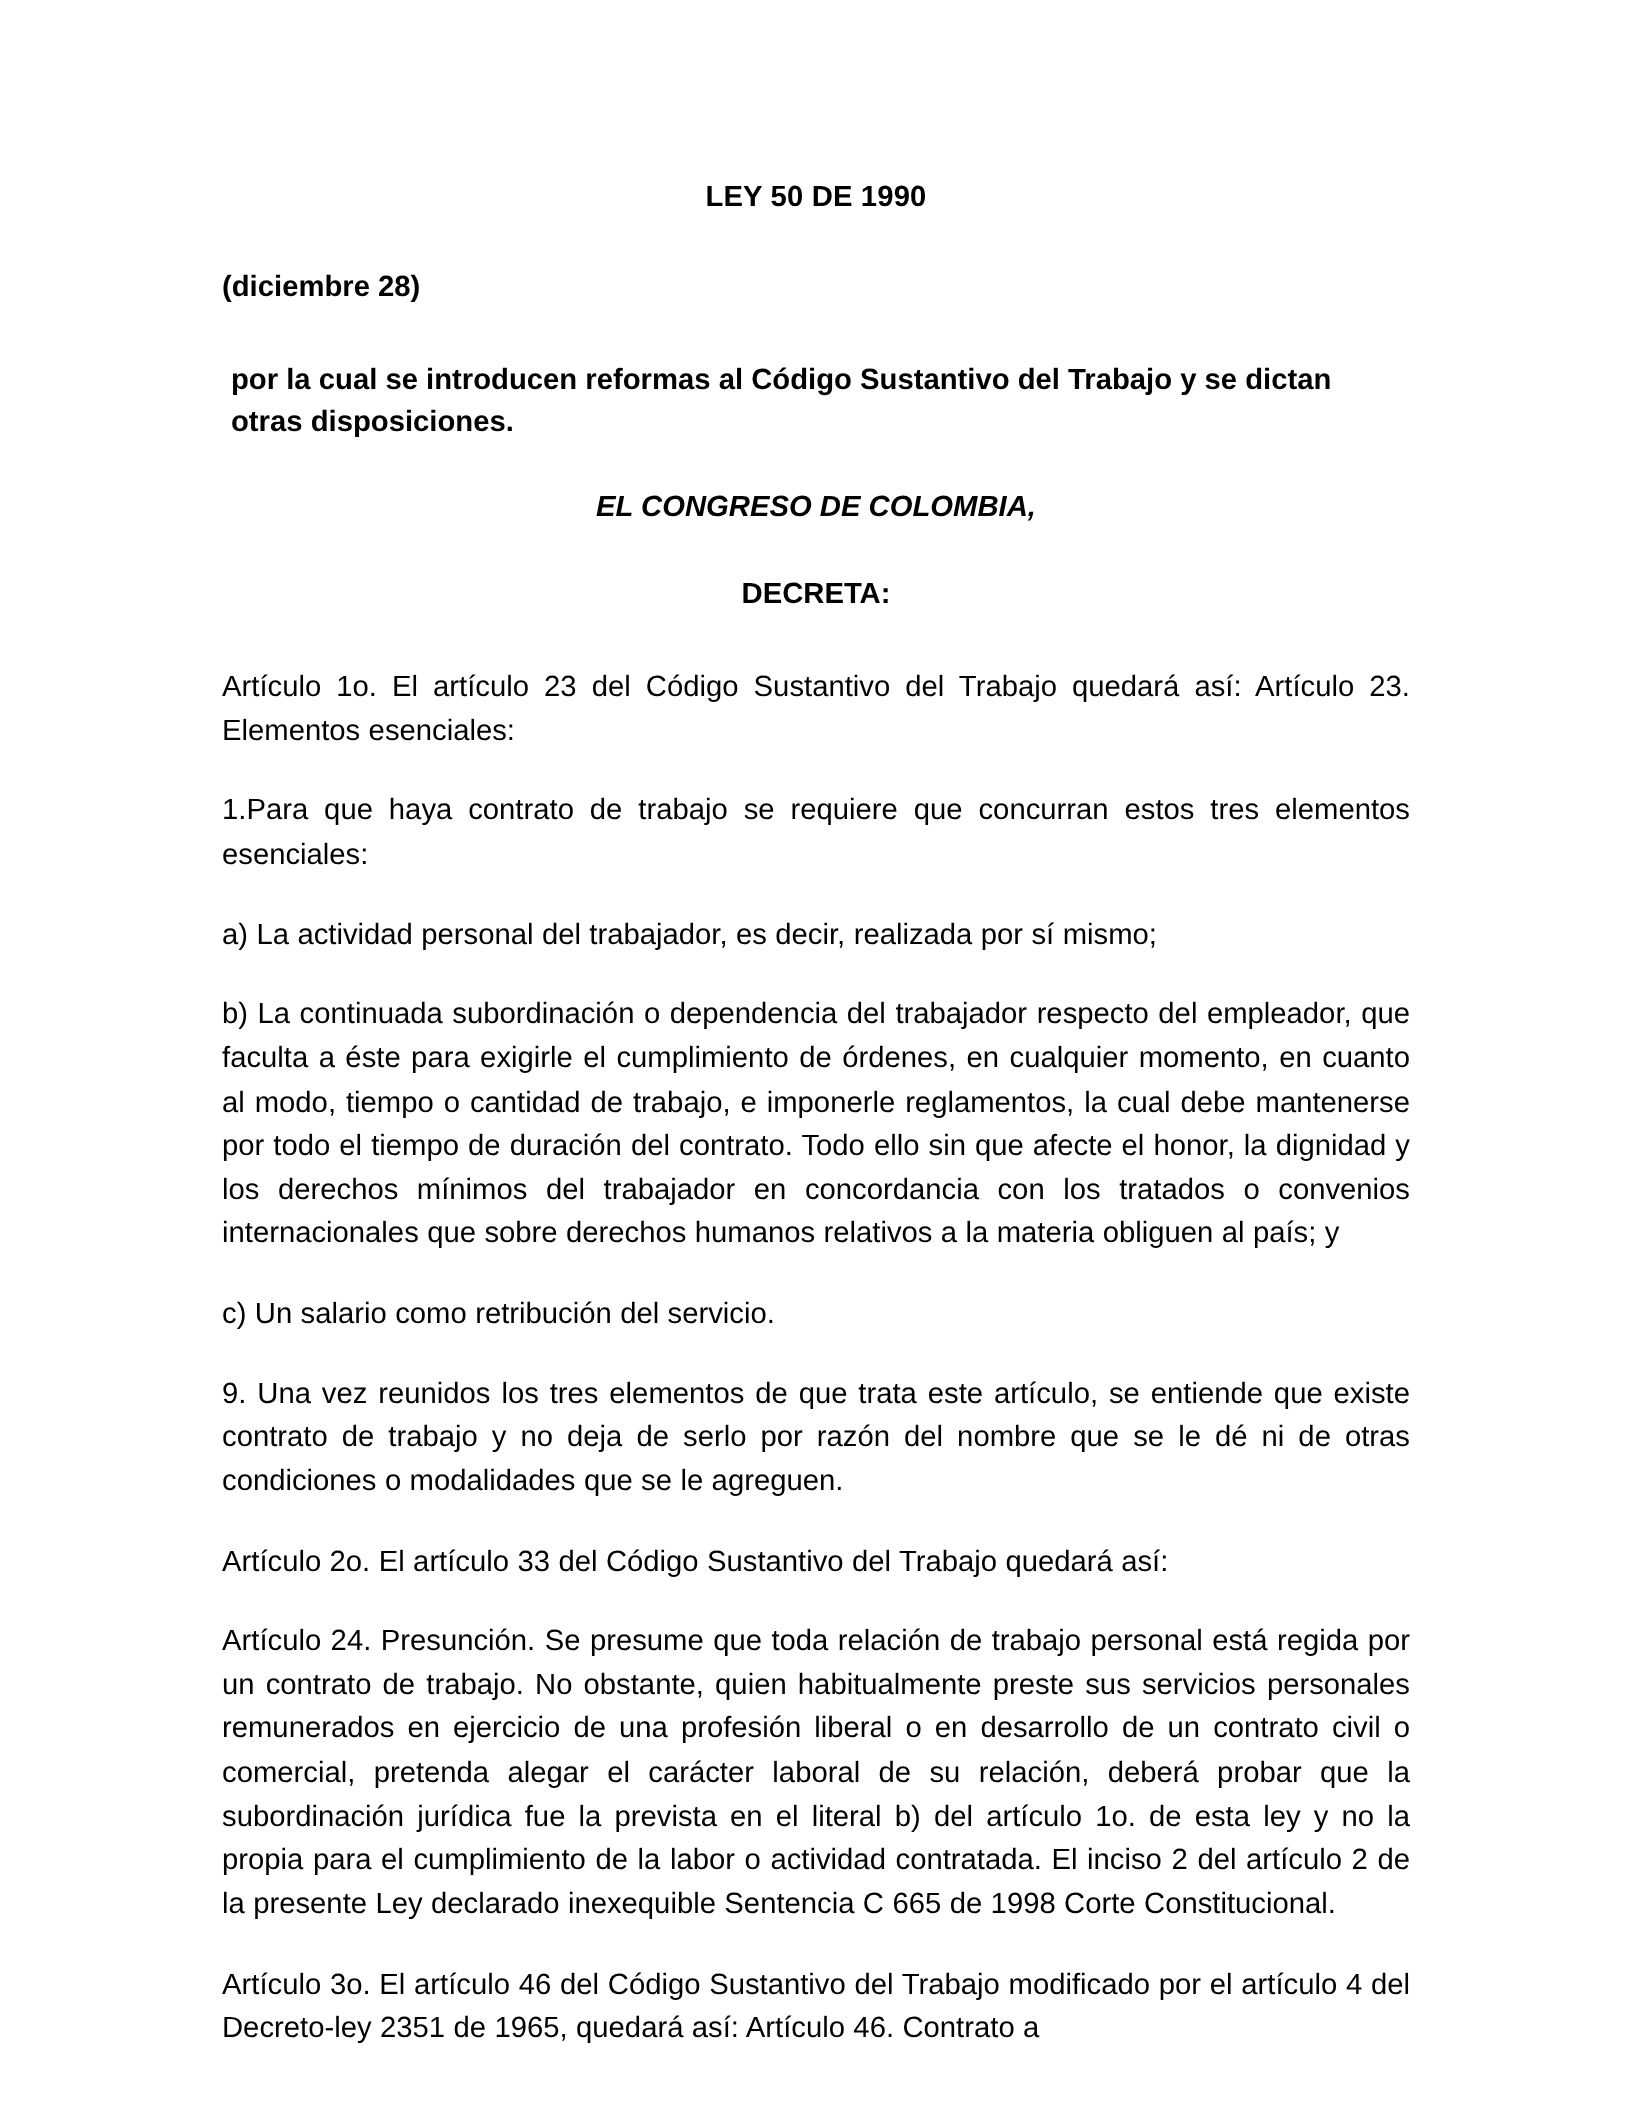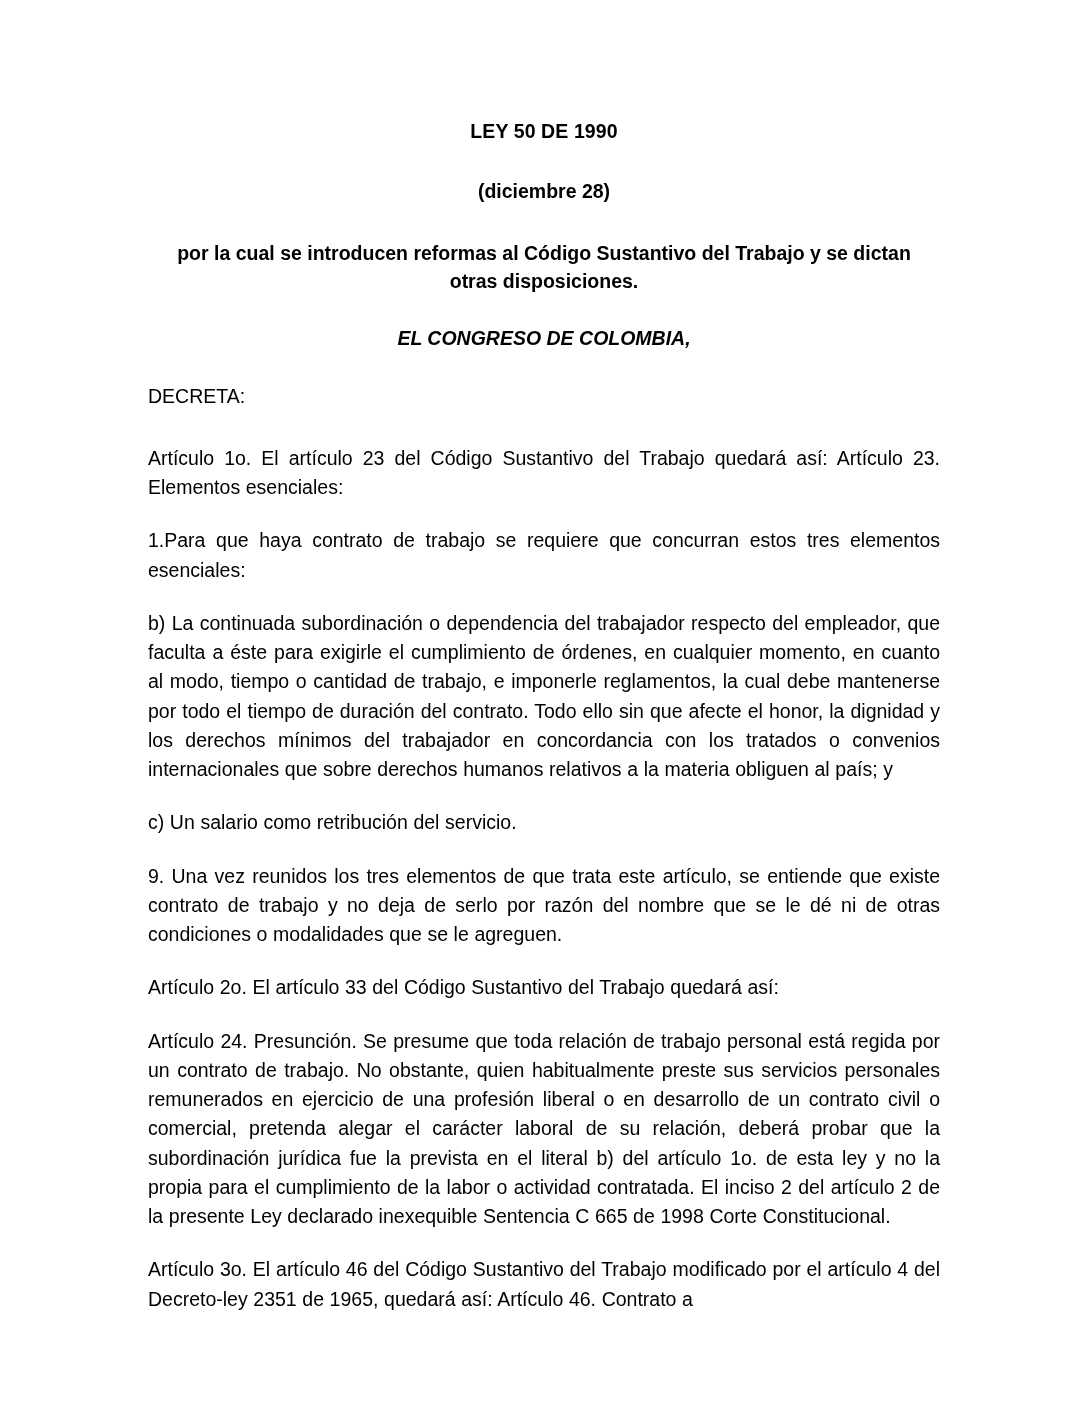--- a/index.html
+++ b/index.html
@@ -22,44 +22,44 @@
   }
   .doc-title {
     text-align: center;
     font-weight: bold;
     font-size: 19.5px;
     line-height: 1.35;
     margin: 0 0 34px 0;
     letter-spacing: 0.1px;
   }
   .doc-subtitle {
-    text-align: center;
     font-weight: bold;
     font-size: 19.5px;
     line-height: 1.35;
     margin: 0 0 34px 0;
   }
   .doc-purpose {
-    text-align: center;
+    text-align: left;
     font-weight: bold;
     font-size: 19.5px;
     line-height: 1.45;
     margin: 0 0 30px 0;
     padding: 0 6px;
   }
   .doc-congress {
     text-align: center;
     font-weight: bold;
     font-size: 19.5px;
     line-height: 1.35;
     margin: 0 0 32px 0;
     font-style: italic;
   }
   .doc-decrees {
-    font-weight: normal;
+    text-align: center;
+    font-weight: bold;
     font-size: 19.5px;
     line-height: 1.35;
     margin: 0 0 34px 0;
   }
   .para {
     text-align: justify;
     font-size: 19.5px;
     line-height: 1.5;
     margin: 0 0 24px 0;
     word-spacing: 0.2px;
@@ -73,19 +73,20 @@
 
 <div class="page">
   <h1 class="doc-title">LEY 50 DE 1990</h1>
   <h2 class="doc-subtitle">(diciembre 28)</h2>
   <p class="doc-purpose">por la cual se introducen reformas al Código Sustantivo del Trabajo y se dictan otras disposiciones.</p>
   <p class="doc-congress">EL CONGRESO DE COLOMBIA,</p>
   <p class="doc-decrees">DECRETA:</p>
 
   <p class="para">Artículo 1o. El artículo 23 del Código Sustantivo del Trabajo quedará así: Artículo 23. Elementos esenciales:</p>
   <p class="para">1.Para que haya contrato de trabajo se requiere que concurran estos tres elementos esenciales:</p>
+  <p class="para">a) La actividad personal del trabajador, es decir, realizada por sí mismo;</p>
   <p class="para">b) La continuada subordinación o dependencia del trabajador respecto del empleador, que faculta a éste para exigirle el cumplimiento de órdenes, en cualquier momento, en cuanto al modo, tiempo o cantidad de trabajo, e imponerle reglamentos, la cual debe mantenerse por todo el tiempo de duración del contrato. Todo ello sin que afecte el honor, la dignidad y los derechos mínimos del trabajador en concordancia con los tratados o convenios internacionales que sobre derechos humanos relativos a la materia obliguen al país; y</p>
   <p class="para">c) Un salario como retribución del servicio.</p>
   <p class="para">9. Una vez reunidos los tres elementos de que trata este artículo, se entiende que existe contrato de trabajo y no deja de serlo por razón del nombre que se le dé ni de otras condiciones o modalidades que se le agreguen.</p>
   <p class="para">Artículo 2o. El artículo 33 del Código Sustantivo del Trabajo quedará así:</p>
   <p class="para">Artículo 24. Presunción. Se presume que toda relación de trabajo personal está regida por un contrato de trabajo. No obstante, quien habitualmente preste sus servicios personales remunerados en ejercicio de una profesión liberal o en desarrollo de un contrato civil o comercial, pretenda alegar el carácter laboral de su relación, deberá probar que la subordinación jurídica fue la prevista en el literal b) del artículo 1o. de esta ley y no la propia para el cumplimiento de la labor o actividad contratada. El inciso 2 del artículo 2 de la presente Ley declarado inexequible Sentencia C 665 de 1998 Corte Constitucional.</p>
   <p class="para">Artículo 3o. El artículo 46 del Código Sustantivo del Trabajo modificado por el artículo 4 del Decreto-ley 2351 de 1965, quedará así: Artículo 46. Contrato a</p>
 </div>
 
 </body></html>

